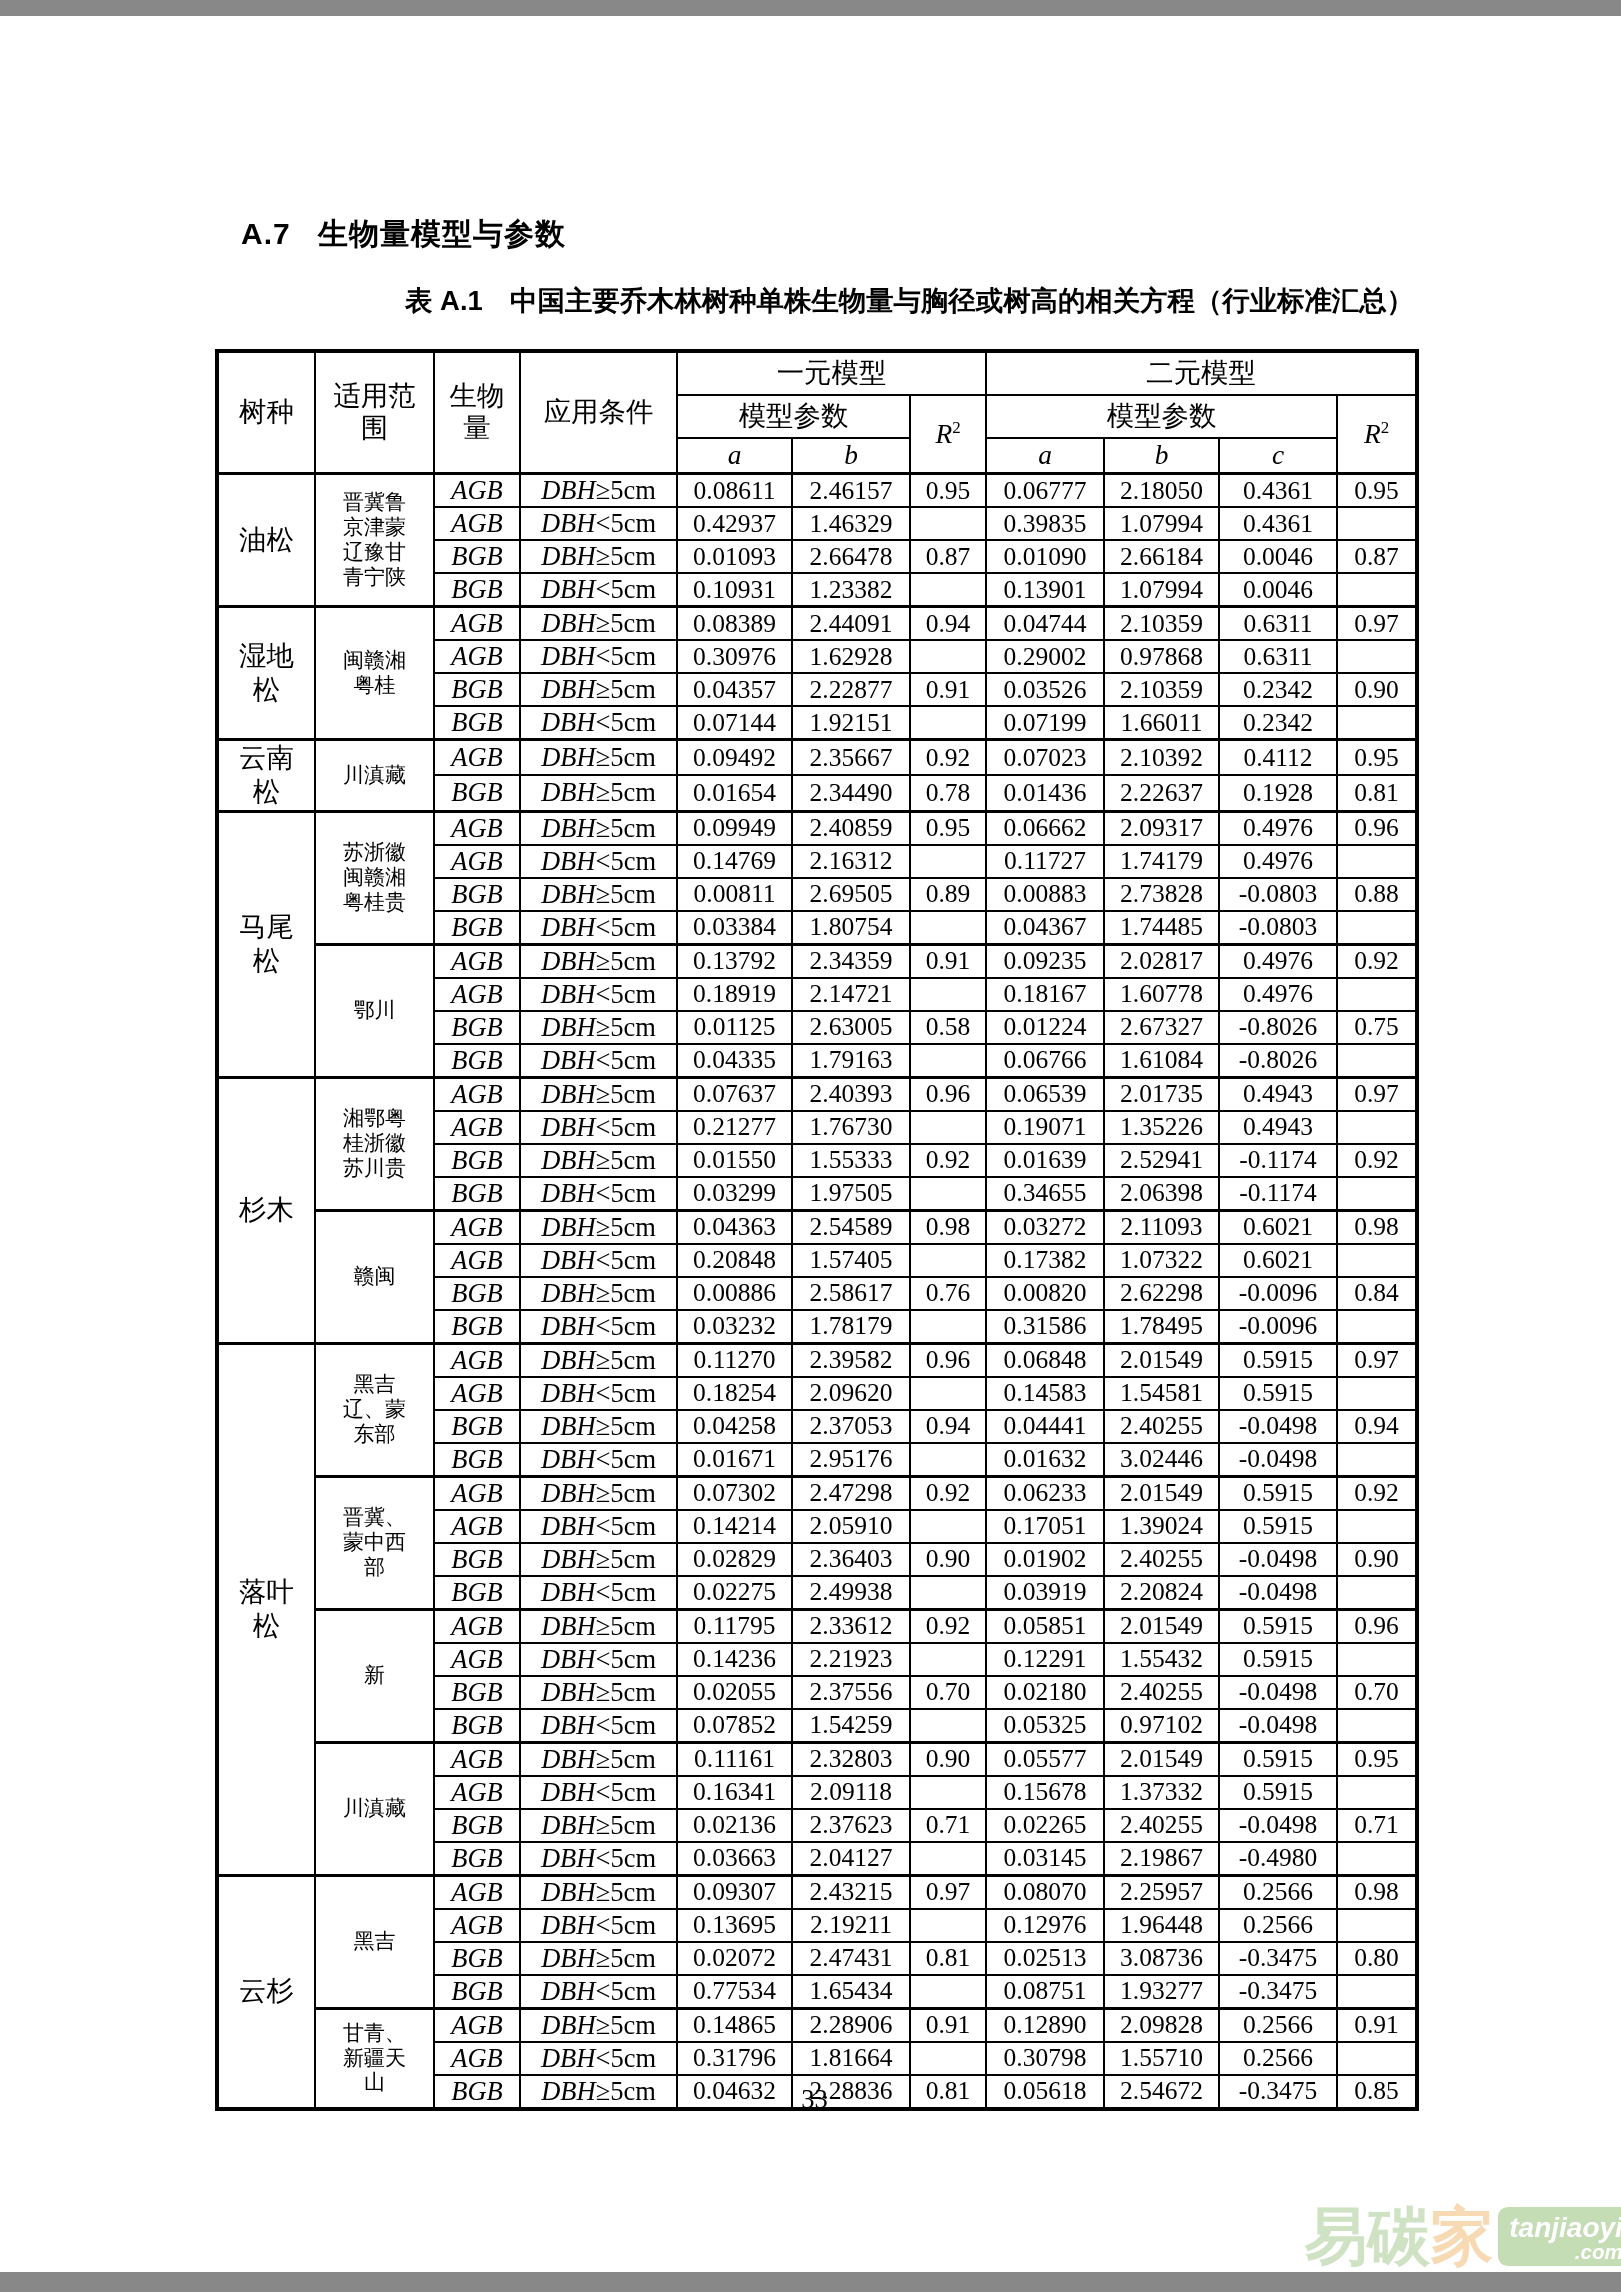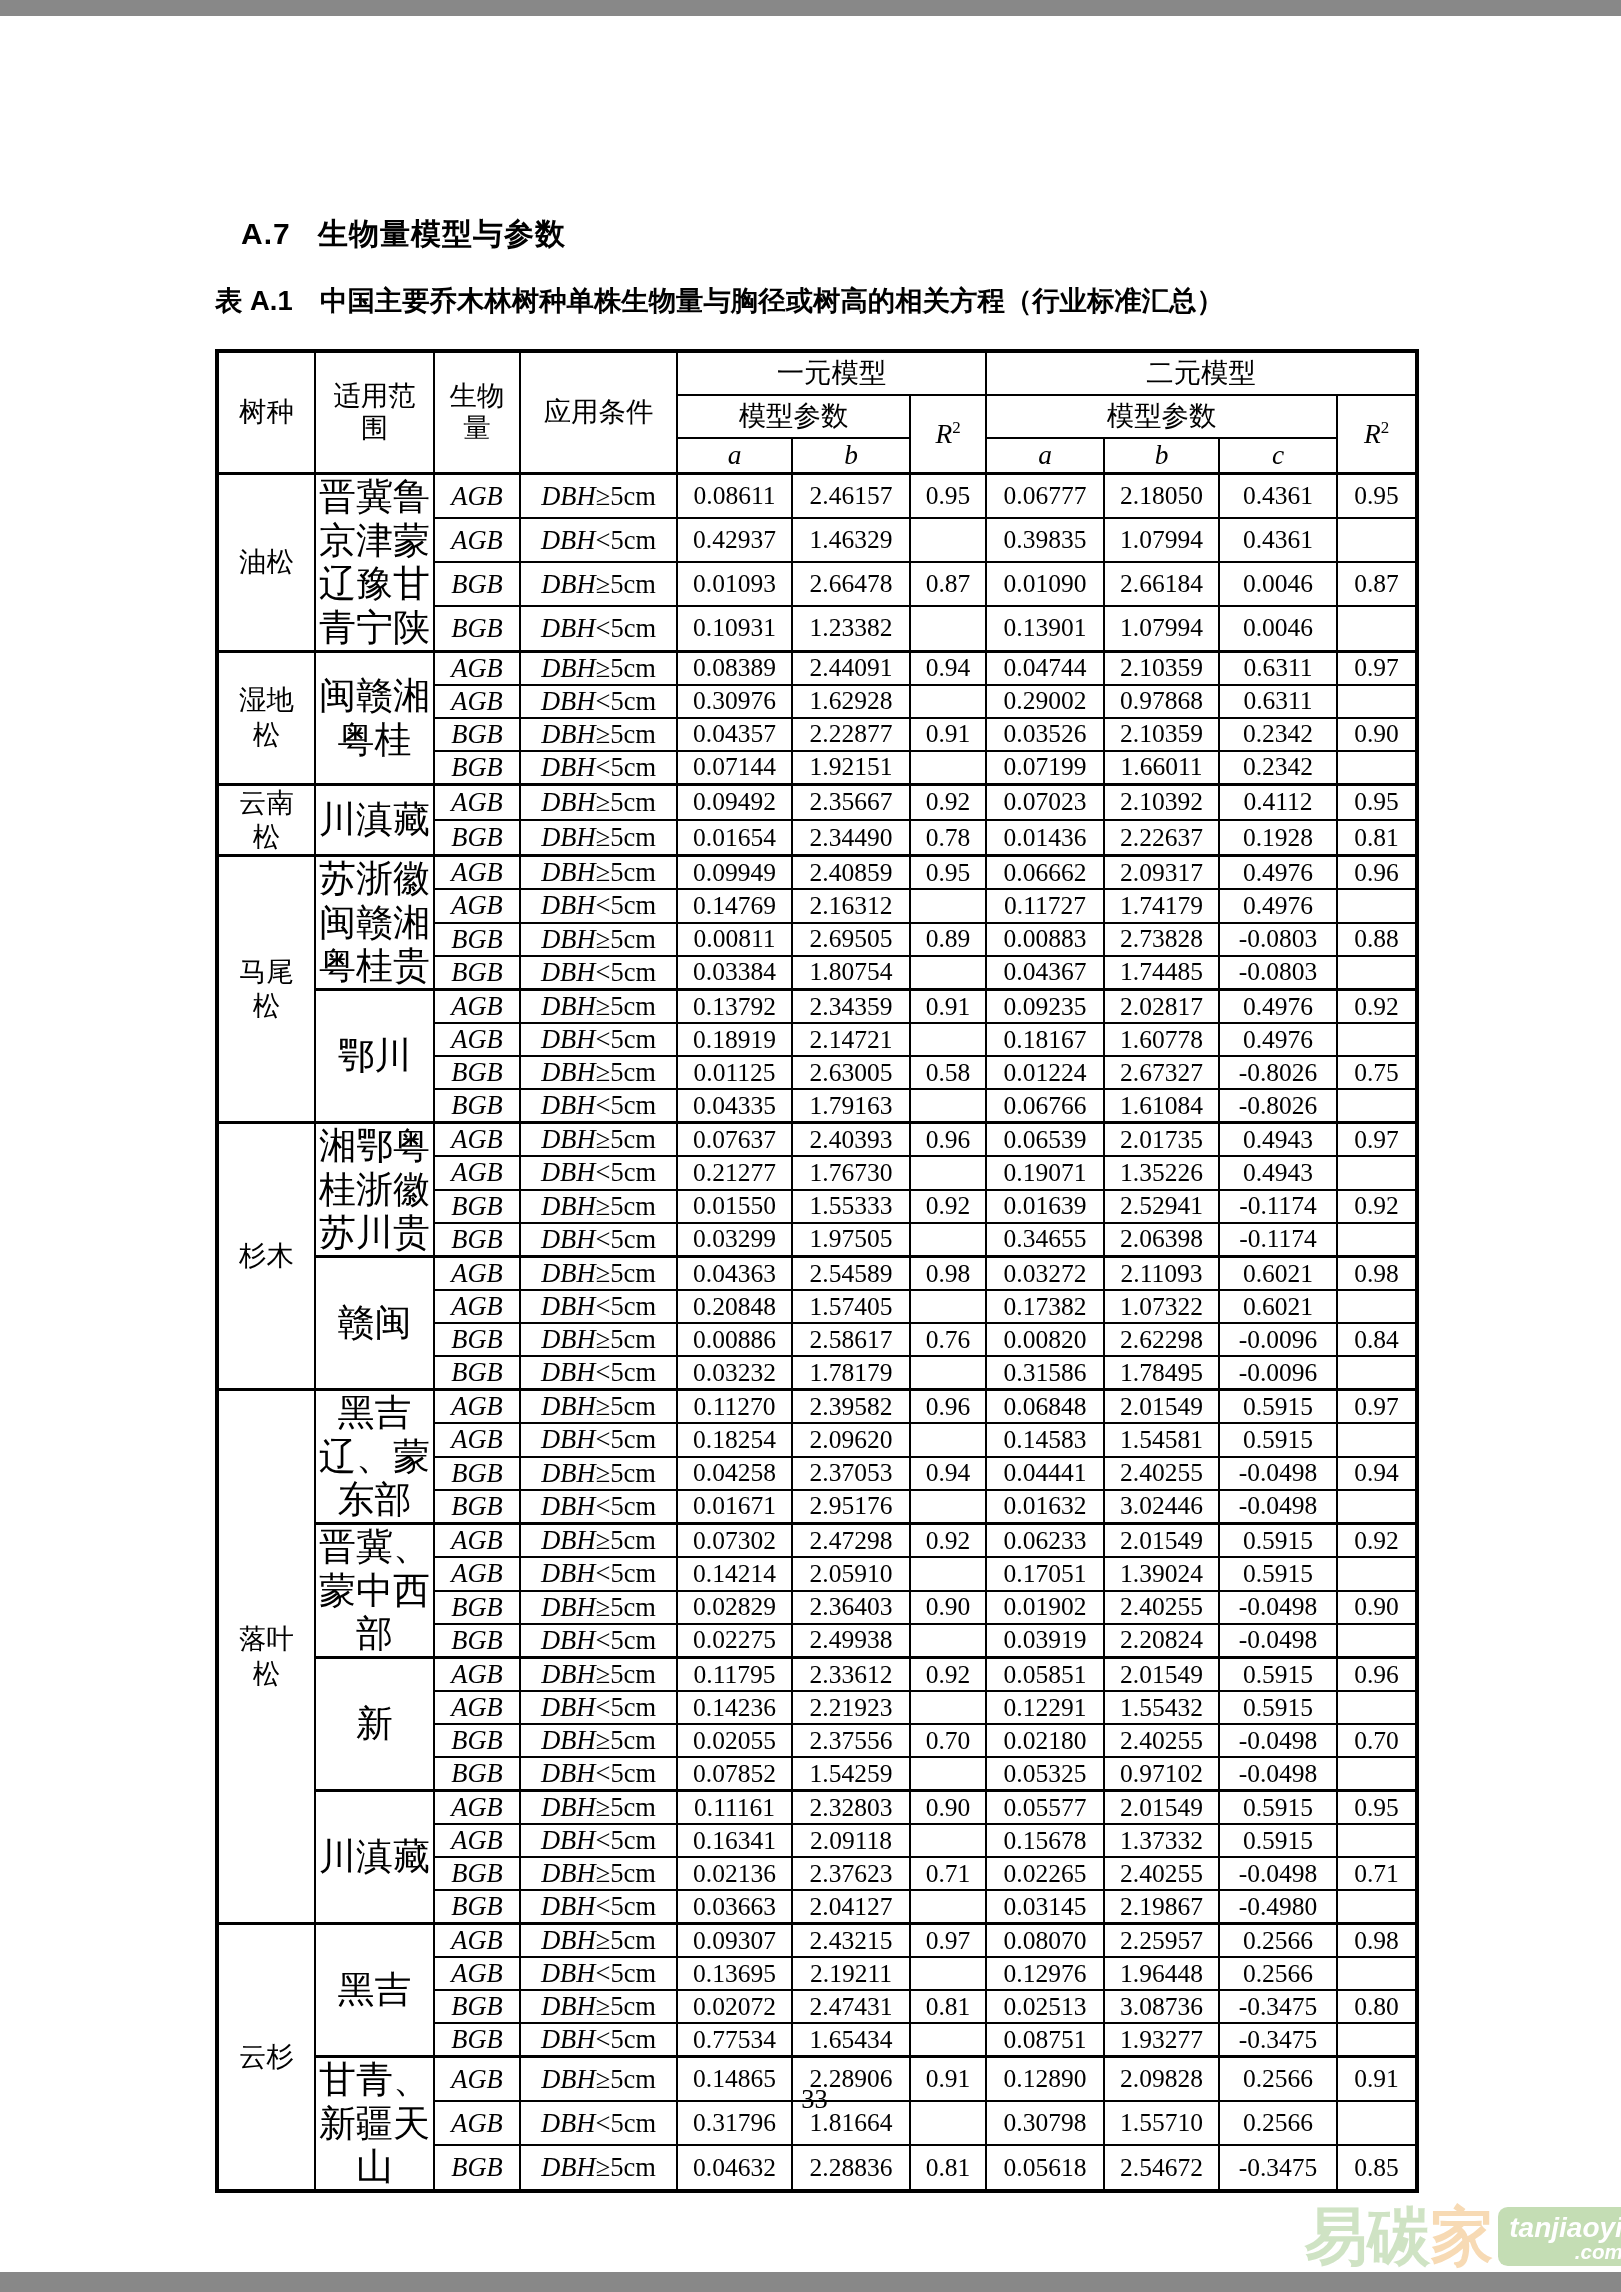--- a/index.html
+++ b/index.html
@@ -8,21 +8,21 @@
     margin:16px auto; overflow:hidden; color:#000;
     font-family:"Liberation Serif", serif;
   }
   
   .sec-heading{
     position:absolute; left:241px; top:198px; font-family:"Liberation Sans",sans-serif;
     font-weight:bold; font-size:30px; letter-spacing:1px; white-space:nowrap;
   }
   .sec-heading .num{margin-right:27.4px;}
   .tbl-title{
-    position:absolute; left:215px; top:267px; width:1199px; text-align:left;
+    position:absolute; left:215px; top:267px; width:1199px; text-align:right;
     font-family:"Liberation Sans",sans-serif; font-weight:bold; font-size:27.4px;
   }
   
   table.main{
     position:absolute; left:215px; top:333px; width:1199px;
     border-collapse:collapse; table-layout:fixed;
     border:4.9px solid #000;
   }
   table.main th, table.main td{
     border:2px solid #000; padding:0 2px; text-align:center; vertical-align:middle;
@@ -31,21 +31,21 @@
   thead th{font-size:27.4px; line-height:1.15;}
   thead tr.h1 th{height:41px;}
   thead tr.h2 th{height:41px;}
   thead tr.h3 th{height:33px;}
   thead th.pre{white-space:pre-line;}
   thead i, td.bio i, td.cond i{font-style:italic; font-family:"Liberation Serif",serif;}
   thead sup{font-size:0.62em;}
   tbody tr{height:32px;}
   tbody td{font-size:25.5px;}
   td.species{font-size:27.4px; white-space:pre-line; line-height:1.25;}
-  td.range{font-size:37px; white-space:pre-line; line-height:1.18;}
+  td.range{font-size:21px; white-space:pre-line; line-height:1.18;}
   td.bio{font-size:26.5px;}
   td.cond{font-size:26.5px;}
   td.num{font-size:25.5px;}
   tr.grp td{border-top:3.9px solid #000;}
   tr.sub td{border-top:3.9px solid #000;}
   
   .page-num{
     position:absolute; left:215px; top:2068px; width:1199px; text-align:center;
     font-size:26.5px;
   }

